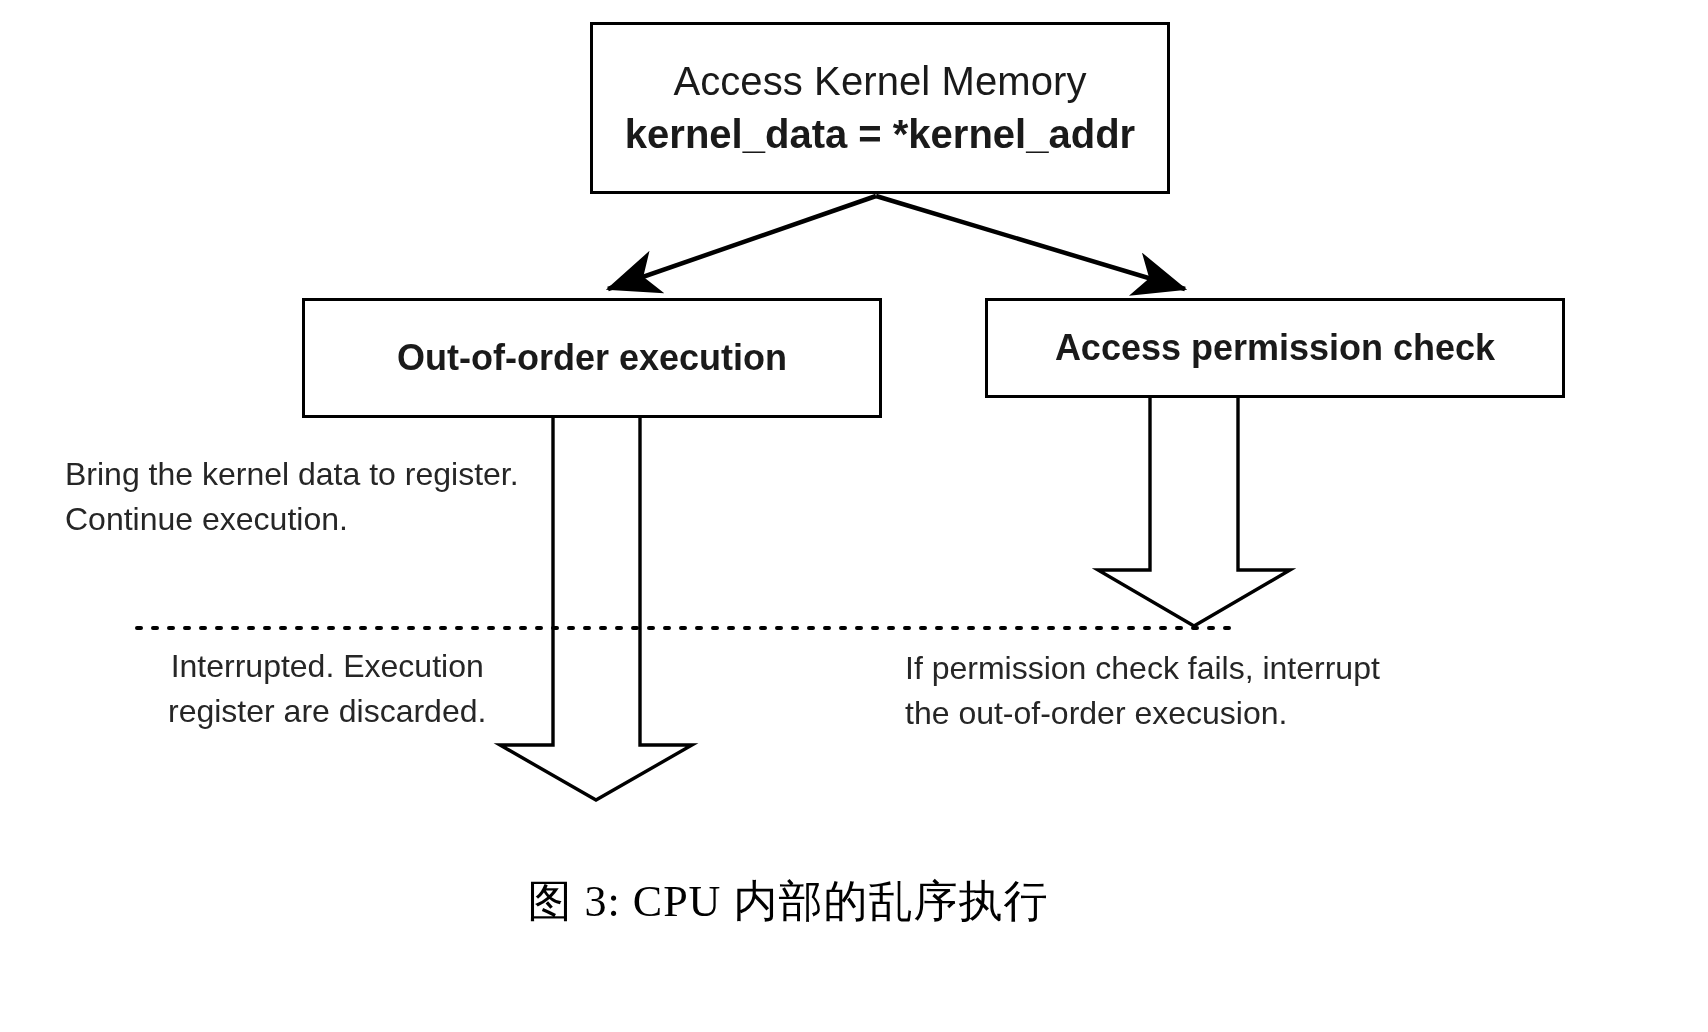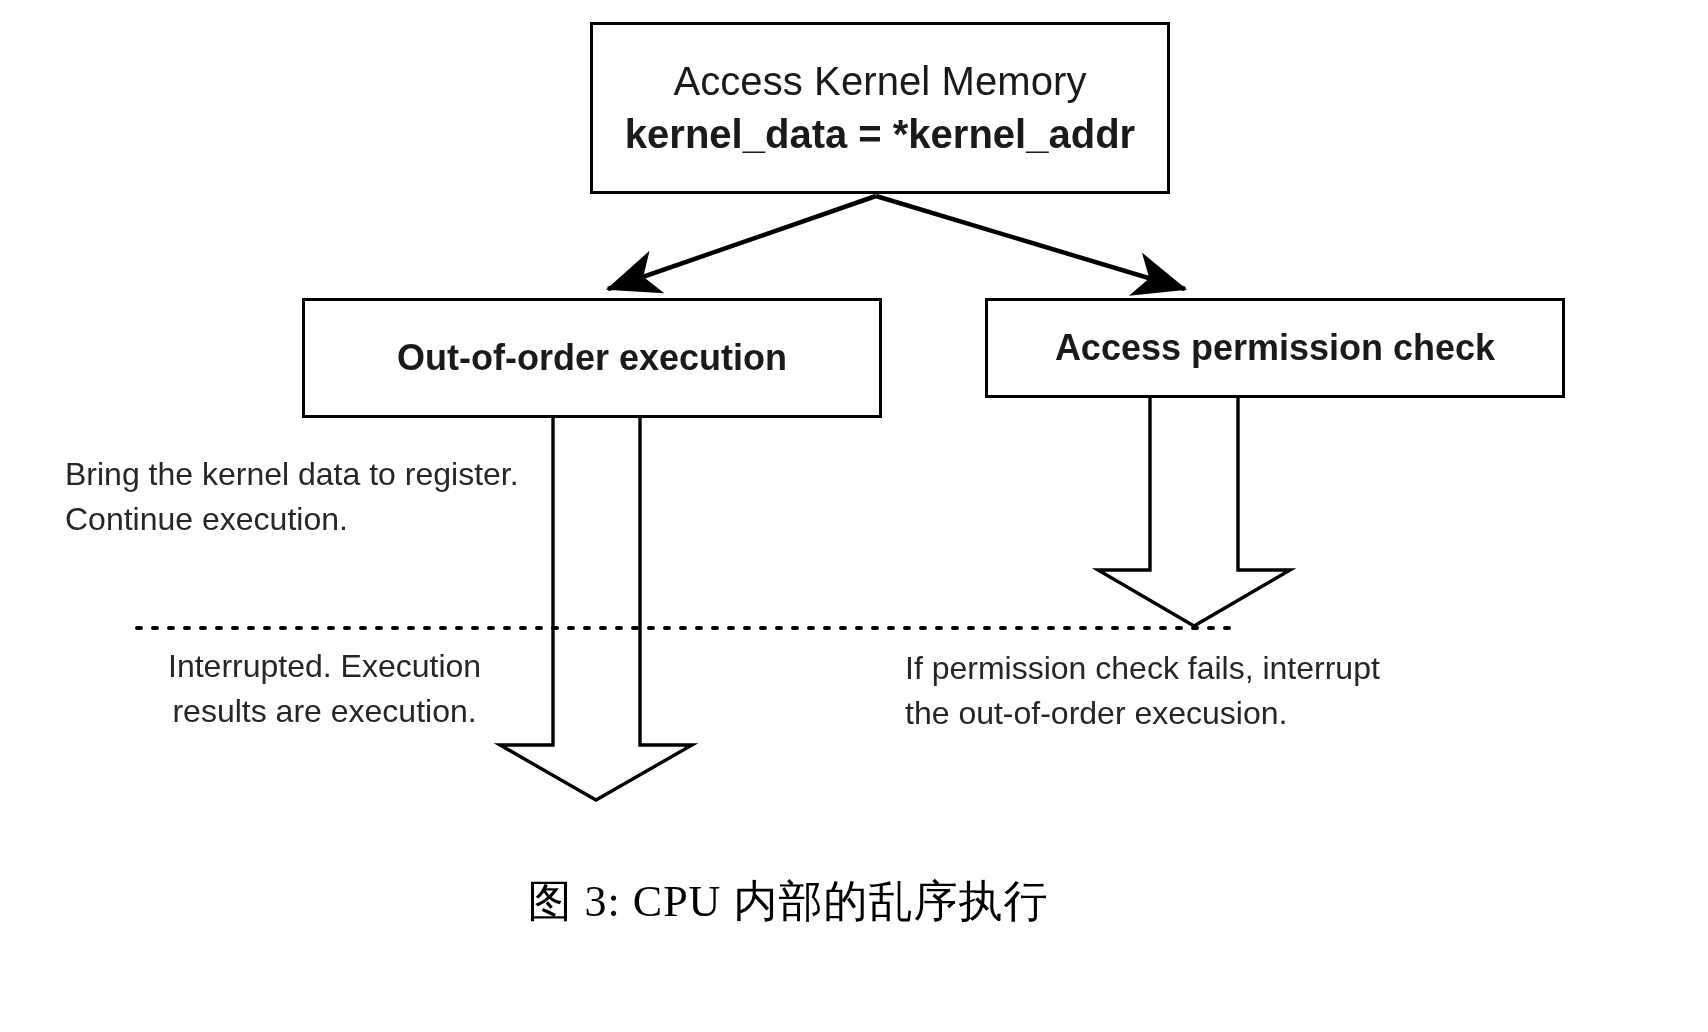--- a/index.html
+++ b/index.html
@@ -88,20 +88,20 @@
   </div>
 
   <div class="nodebox" id="box-apc">
     <span class="ln ln1">Access permission check</span>
   </div>
 
   <div class="note" id="note-left-top">Bring the kernel data to register.
 Continue execution.</div>
 
   <div class="note" id="note-left-bottom">Interrupted. Execution
-results are execution.</div>
+register are discarded.</div>
 
   <div class="note" id="note-right-bottom">If permission check fails, interrupt
 the out-of-order execusion.</div>
 
   <div id="caption">图 3: CPU 内部的乱序执行</div>
 
 </div>
 
 </body></html>

